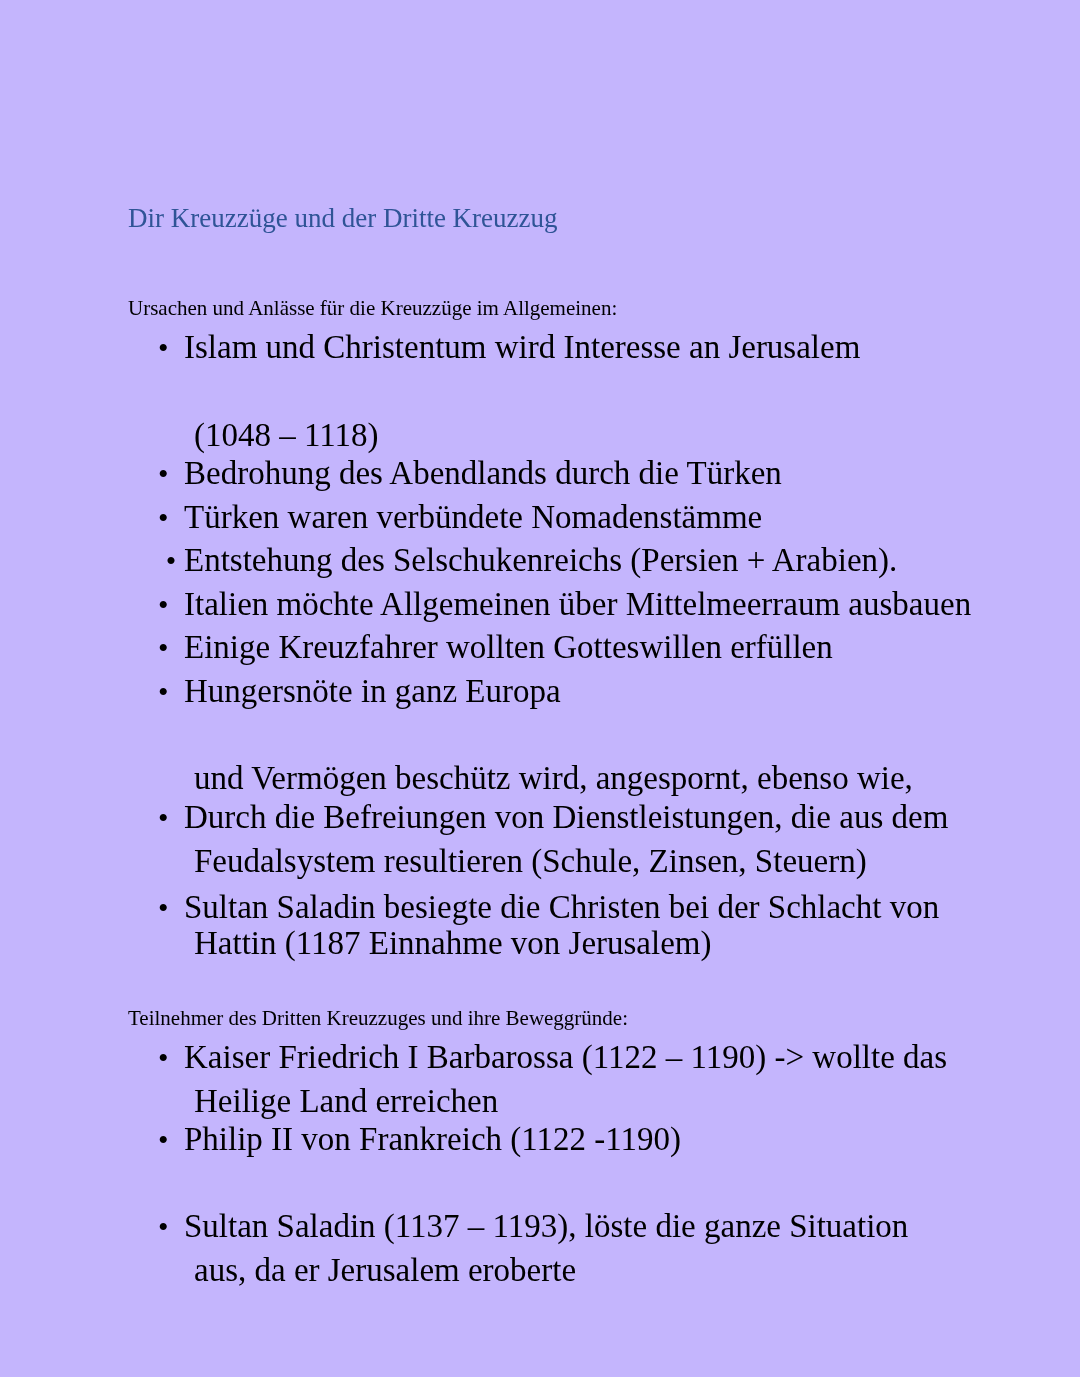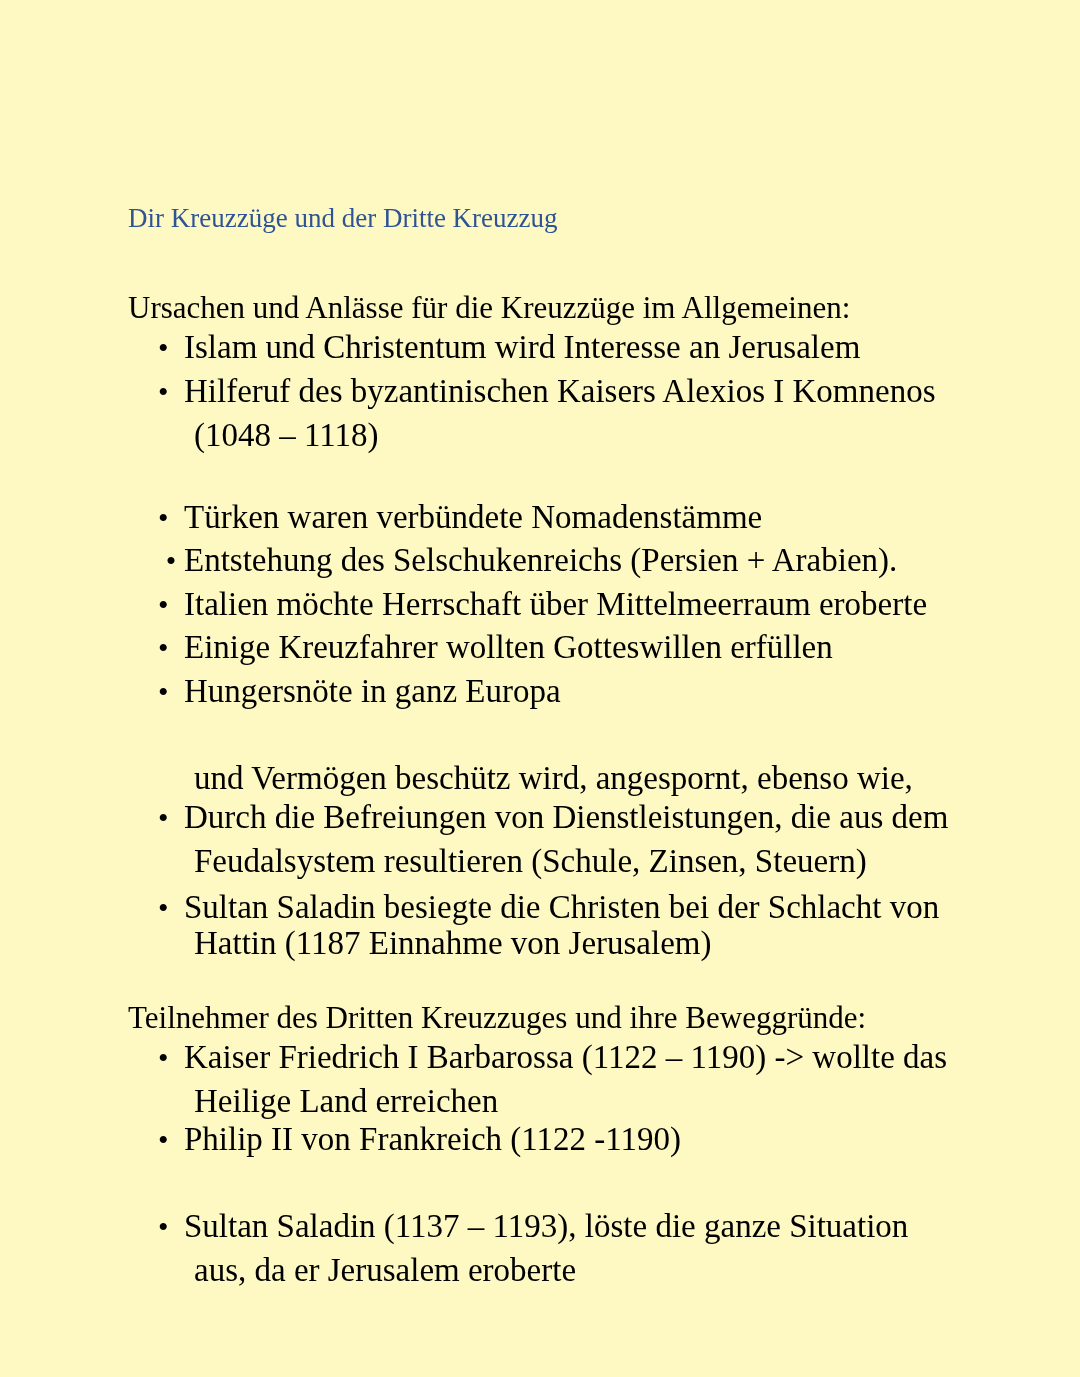--- a/index.html
+++ b/index.html
@@ -14,35 +14,35 @@
       overflow: hidden;
       font-family: "Liberation Serif", "DejaVu Serif", serif;
       color: #000000;
     }
     .page {
       position: absolute;
       left: 0;
       top: 0;
       width: 1080px;
       height: 1377px;
-      background: #fef9c3;
+      background: #c4b5fd;
     }
     .doc-title {
       position: absolute;
       left: 128px;
       top: 201px;
       font-size: 27px;
       line-height: 34px;
       color: #2f5496;
       white-space: nowrap;
     }
     .section-heading {
       position: absolute;
       left: 128px;
-      font-size: 31px;
+      font-size: 21px;
       line-height: 40px;
       white-space: nowrap;
     }
     .line {
       position: absolute;
       font-size: 33px;
       line-height: 40px;
       white-space: nowrap;
     }
     .bullet-line {
@@ -61,29 +61,29 @@
 <body>
 
 <div class="page">
 
   <div class="doc-title">Dir Kreuzzüge und der Dritte Kreuzzug</div>
 
   <div class="section-heading" style="top:288px;">Ursachen und Anlässe für die Kreuzzüge im Allgemeinen:</div>
 
   <div class="line bullet-line" style="top:327px;"><span class="bullet-dot">•</span><span>Islam und Christentum wird Interesse an Jerusalem</span></div>
 
-  <div class="line bullet-line" style="top:371px;"><span class="bullet-dot">•</span><span>Hilferuf des byzantinischen Kaisers Alexios I Komnenos</span></div>
   <div class="line cont-line" style="top:415px;">(1048 – 1118)</div>
 
+  <div class="line bullet-line" style="top:453px;"><span class="bullet-dot">•</span><span>Bedrohung des Abendlands durch die Türken</span></div>
 
   <div class="line bullet-line" style="top:497px;"><span class="bullet-dot">•</span><span>Türken waren verbündete Nomadenstämme</span></div>
 
   <div class="line bullet-line" style="top:540px;text-align:center;"><span class="bullet-dot">•</span><span>Entstehung des Selschukenreichs (Persien + Arabien).</span></div>
 
-  <div class="line bullet-line" style="top:584px;"><span class="bullet-dot">•</span><span>Italien möchte Herrschaft über Mittelmeerraum eroberte</span></div>
+  <div class="line bullet-line" style="top:584px;"><span class="bullet-dot">•</span><span>Italien möchte Allgemeinen über Mittelmeerraum ausbauen</span></div>
 
   <div class="line bullet-line" style="top:627px;"><span class="bullet-dot">•</span><span>Einige Kreuzfahrer wollten Gotteswillen erfüllen</span></div>
 
   <div class="line bullet-line" style="top:671px;"><span class="bullet-dot">•</span><span>Hungersnöte in ganz Europa</span></div>
 
   <div class="line cont-line" style="top:758px;">und Vermögen beschütz wird, angespornt, ebenso wie,</div>
 
   <div class="line bullet-line" style="top:797px;"><span class="bullet-dot">•</span><span>Durch die Befreiungen von Dienstleistungen, die aus dem</span></div>
   <div class="line cont-line" style="top:841px;">Feudalsystem resultieren (Schule, Zinsen, Steuern)</div>
 

